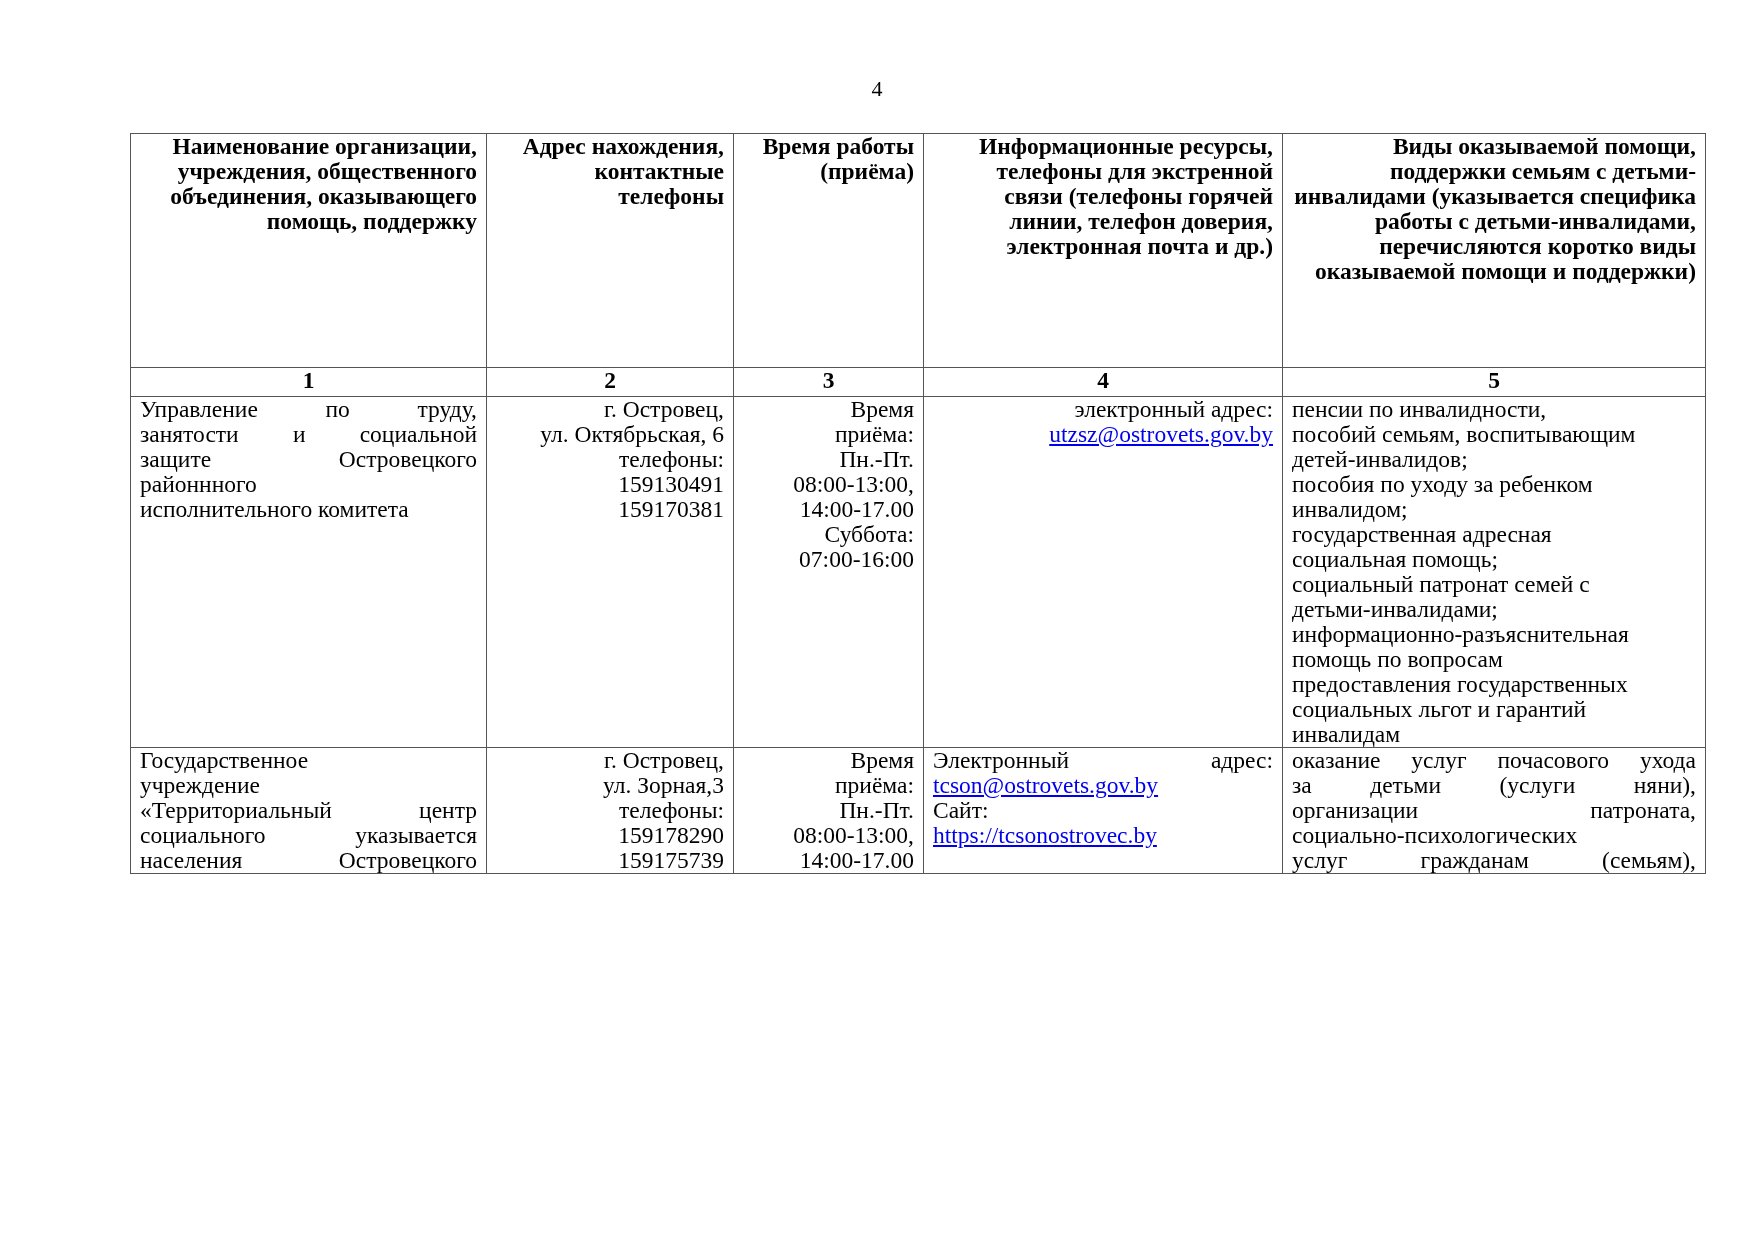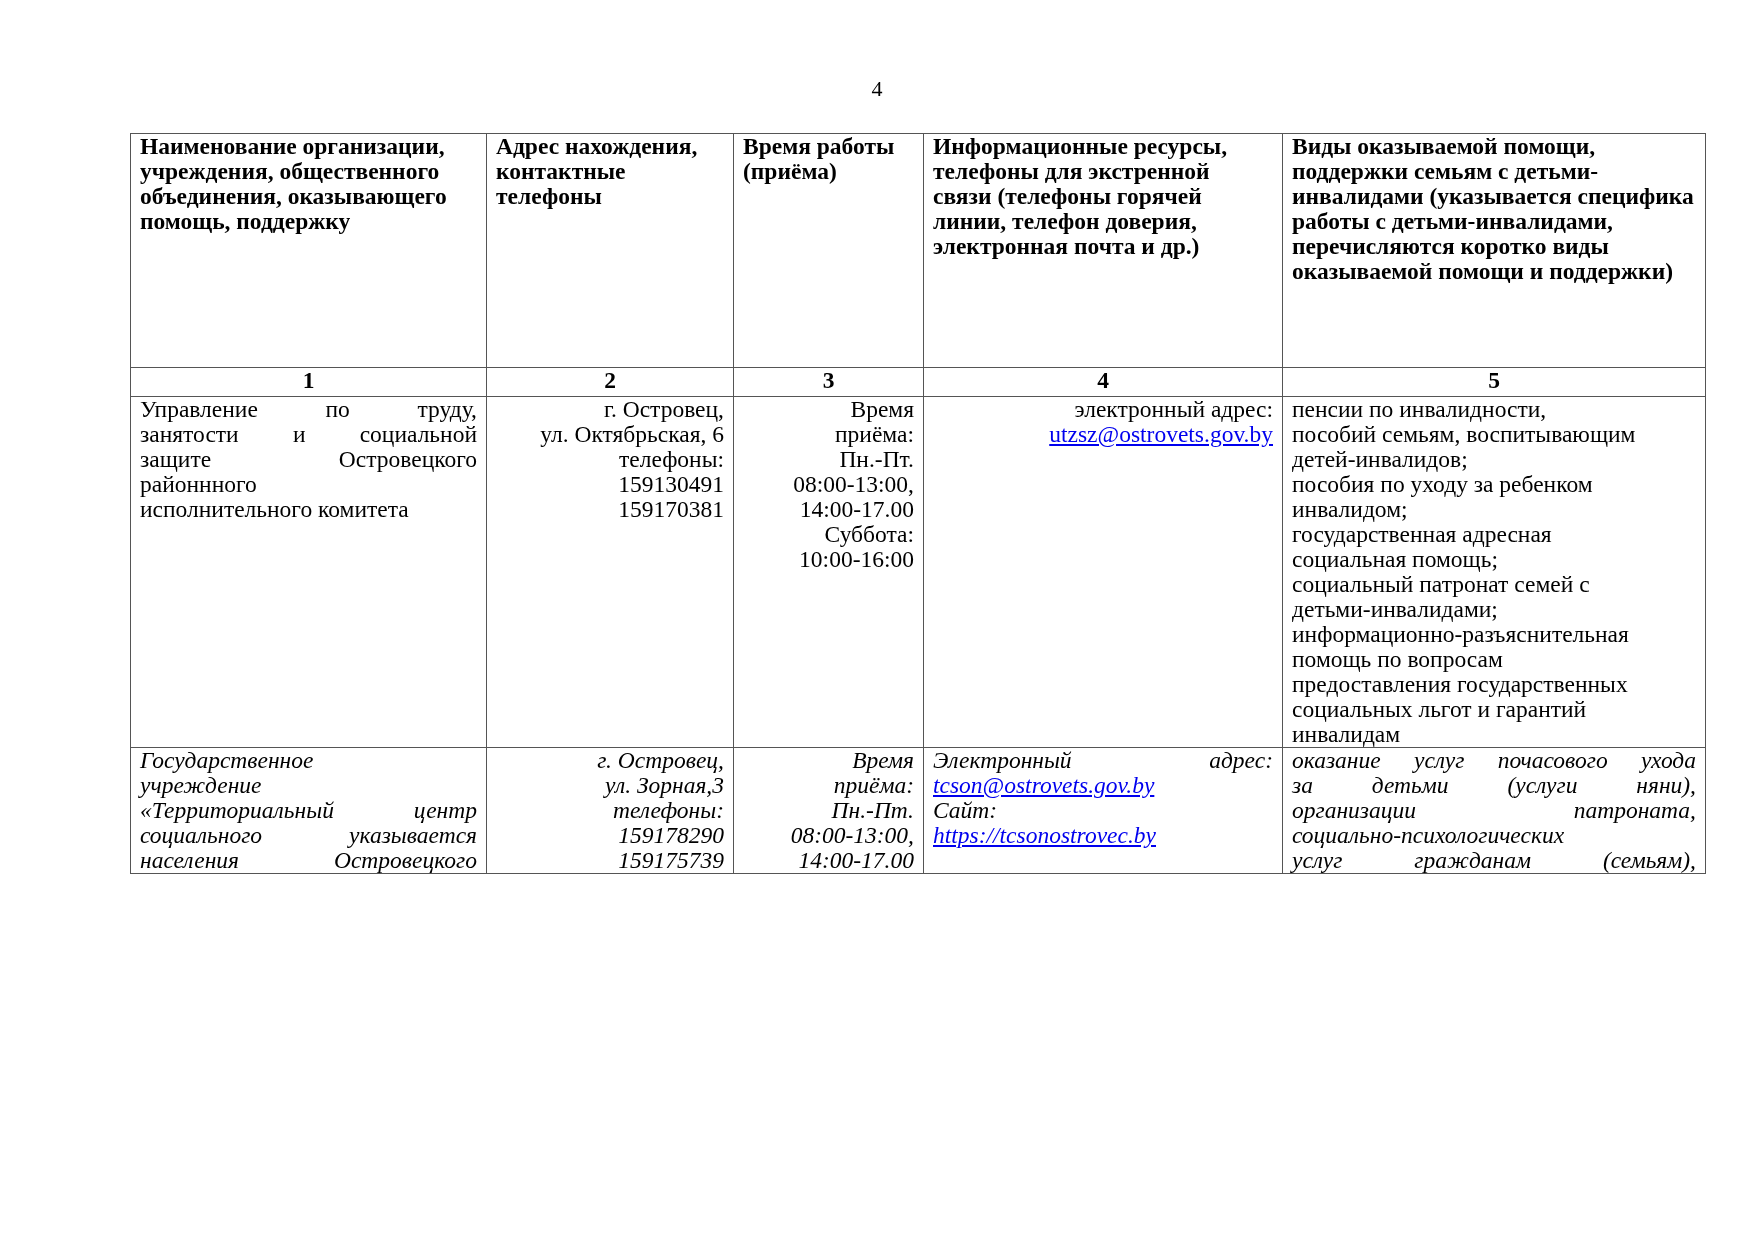--- a/index.html
+++ b/index.html
@@ -4,25 +4,25 @@
 <style>
   html, body { margin: 0; padding: 0; background: #ffffff; }
   body { width: 1754px; height: 1240px; position: relative; overflow: hidden;
          font-family: "Liberation Serif", "DejaVu Serif", serif; color: #000; }
   .page-number { position: absolute; left: 0; width: 1754px; top: 76px; text-align: center;
                  font-size: 22px; font-family: "Liberation Serif", serif; }
   table.doc { position: absolute; left: 130px; top: 133px; width: 1575px;
               border-collapse: collapse; table-layout: fixed; }
   table.doc td, table.doc th { border: 1.5px solid #555; vertical-align: top; padding: 0 9px;
                                font-size: 23.5px; line-height: 25px; }
-  th.hdr { font-weight: bold; text-align: left; height: 233px; padding-top: 2px; margin-top: 38px; }
+  th.hdr { font-weight: bold; text-align: right; height: 233px; padding-top: 2px; margin-top: 38px; }
   td.num { font-weight: bold; text-align: center; height: 28px; line-height: 28px; padding: 0; }
   td.section { font-weight: bold; text-align: center; vertical-align: middle; height: 93px; }
   .row1 td { height: 350px; }
-  .row2 td { height: 124px; font-style: italic; }
+  .row2 td { height: 124px; }
   .center { text-align: right; }
   .left { text-align: left; }
   a.link { color: #0000ee; text-decoration: underline; }
   .line { display: block; }
   .jline { display: block; text-align: justify; text-align-last: justify; }
 </style>
 </head>
 <body>
 
 <div class="page-number">4</div>
@@ -66,21 +66,21 @@
       <span class="line">159130491</span>
       <span class="line">159170381</span>
     </td>
     <td class="center">
       <span class="line">Время</span>
       <span class="line">приёма:</span>
       <span class="line">Пн.-Пт.</span>
       <span class="line">08:00-13:00,</span>
       <span class="line">14:00-17.00</span>
       <span class="line">Суббота:</span>
-      <span class="line">10:00-16:00</span>
+      <span class="line">07:00-16:00</span>
     </td>
     <td class="center">
       <span class="line">электронный адрес:</span>
       <a class="link line">utzsz@ostrovets.gov.by</a>
     </td>
     <td class="left">
       <span class="line">пенсии по инвалидности,</span>
       <span class="line">пособий семьям, воспитывающим</span>
       <span class="line">детей-инвалидов;</span>
       <span class="line">пособия по уходу за ребенком</span>

